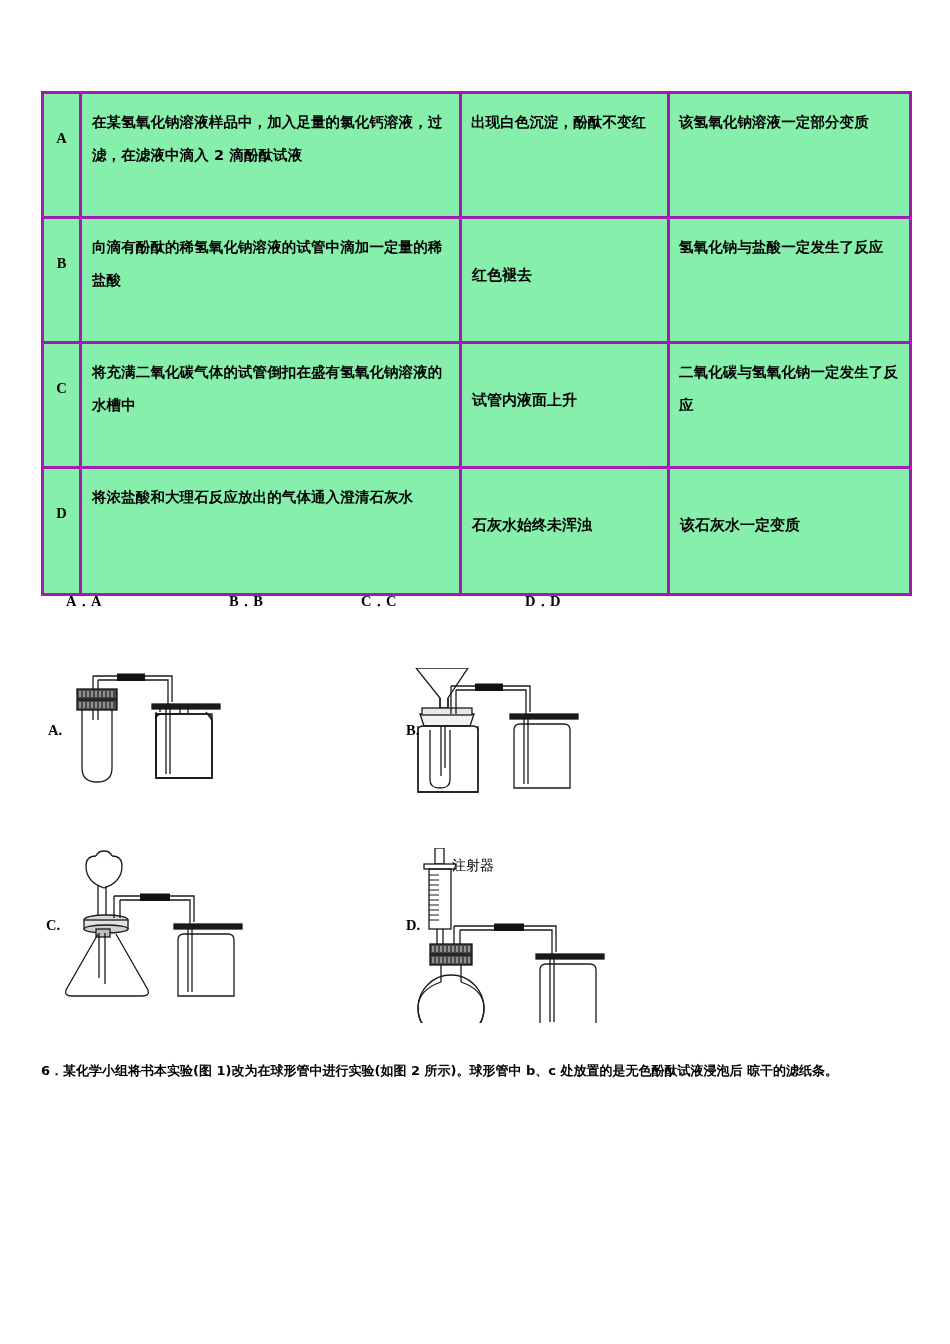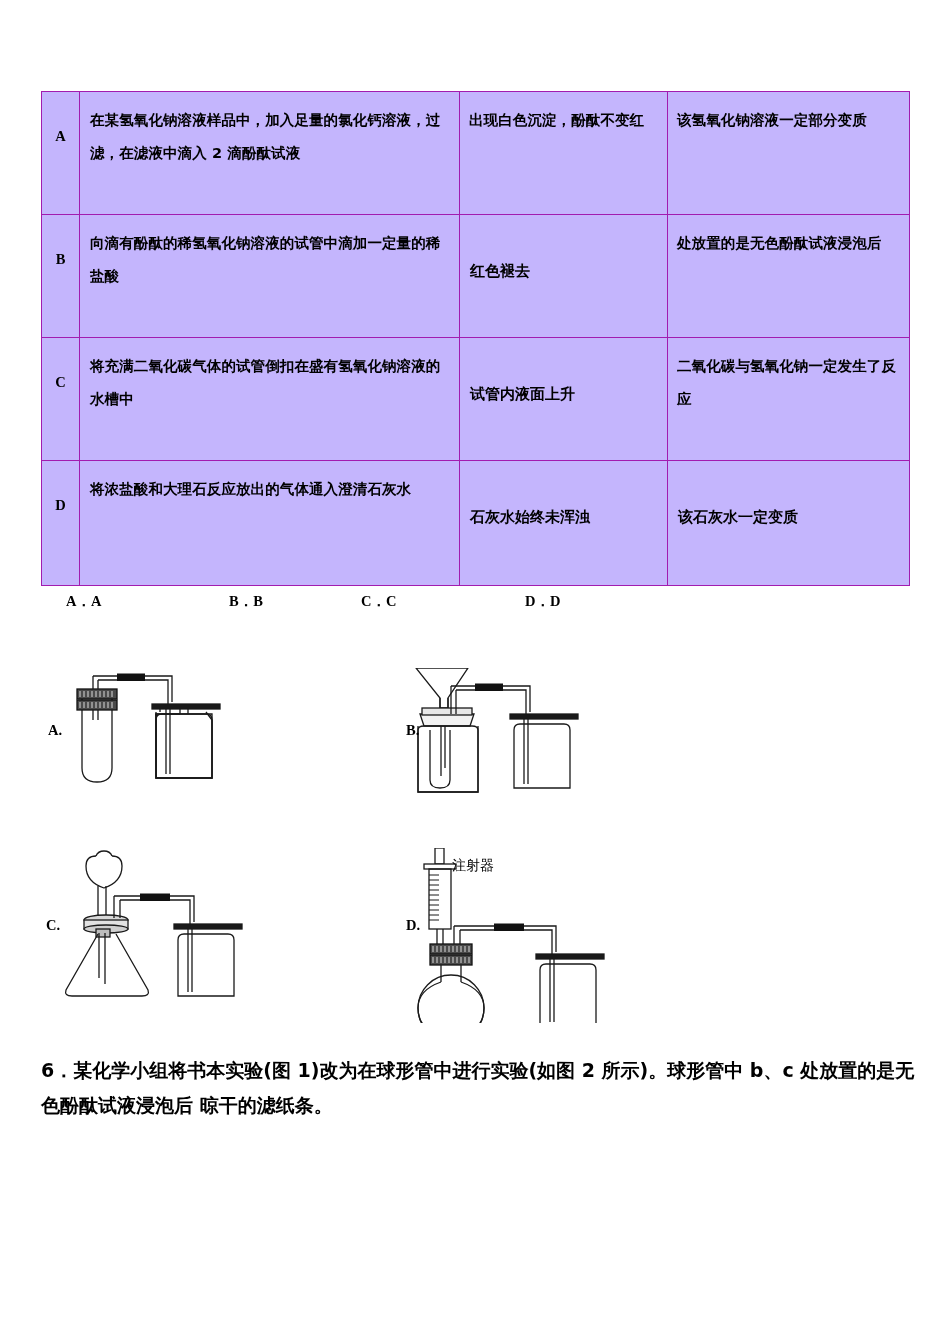--- a/index.html
+++ b/index.html
@@ -26,24 +26,24 @@
   
   .exp-table {
     position: absolute;
     left: 41px;
     top: 91px;
     width: 868px;
     border-collapse: collapse;
     table-layout: fixed;
   }
   .exp-table td {
-    border: 1px solid #a21caf;
+    border: 3px solid #a21caf;
     vertical-align: top;
     padding: 0;
-    background: #c4b5fd;
+    background: #86efac;
   }
   .col-label { width: 38px; }
   .col-op    { width: 380px; }
   .col-phen  { width: 208px; }
   .col-concl { width: 242px; }
 
   .row-cell {
     height: 122px;
     position: relative;
   }
@@ -149,21 +149,21 @@
   }
 
   
   .q6 {
     position: absolute;
     left: 41px;
     top: 1053px;
     width: 878px;
     font-family: "DejaVu Sans", "Liberation Sans", sans-serif;
     font-weight: bold;
-    font-size: 19px;
+    font-size: 13px;
     line-height: 35px;
   }
 </style>
 </head>
 <body>
 
 <div class="page">
 
   <table class="exp-table">
     <colgroup>
@@ -191,21 +191,21 @@
         <td class="row-cell">
           <div class="label-txt">B</div>
         </td>
         <td class="row-cell">
           <div class="cell-text">向滴有酚酞的稀氢氧化钠溶液的试管中滴加一定量的稀盐酸</div>
         </td>
         <td class="row-cell">
           <div class="cell-mid">红色褪去</div>
         </td>
         <td class="row-cell">
-          <div class="cell-text narrow">处放置的是无色酚酞试液浸泡后</div>
+          <div class="cell-text narrow">氢氧化钠与盐酸一定发生了反应</div>
         </td>
       </tr>
       <tr>
         <td class="row-cell">
           <div class="label-txt">C</div>
         </td>
         <td class="row-cell">
           <div class="cell-text">将充满二氧化碳气体的试管倒扣在盛有氢氧化钠溶液的水槽中</div>
         </td>
         <td class="row-cell">

